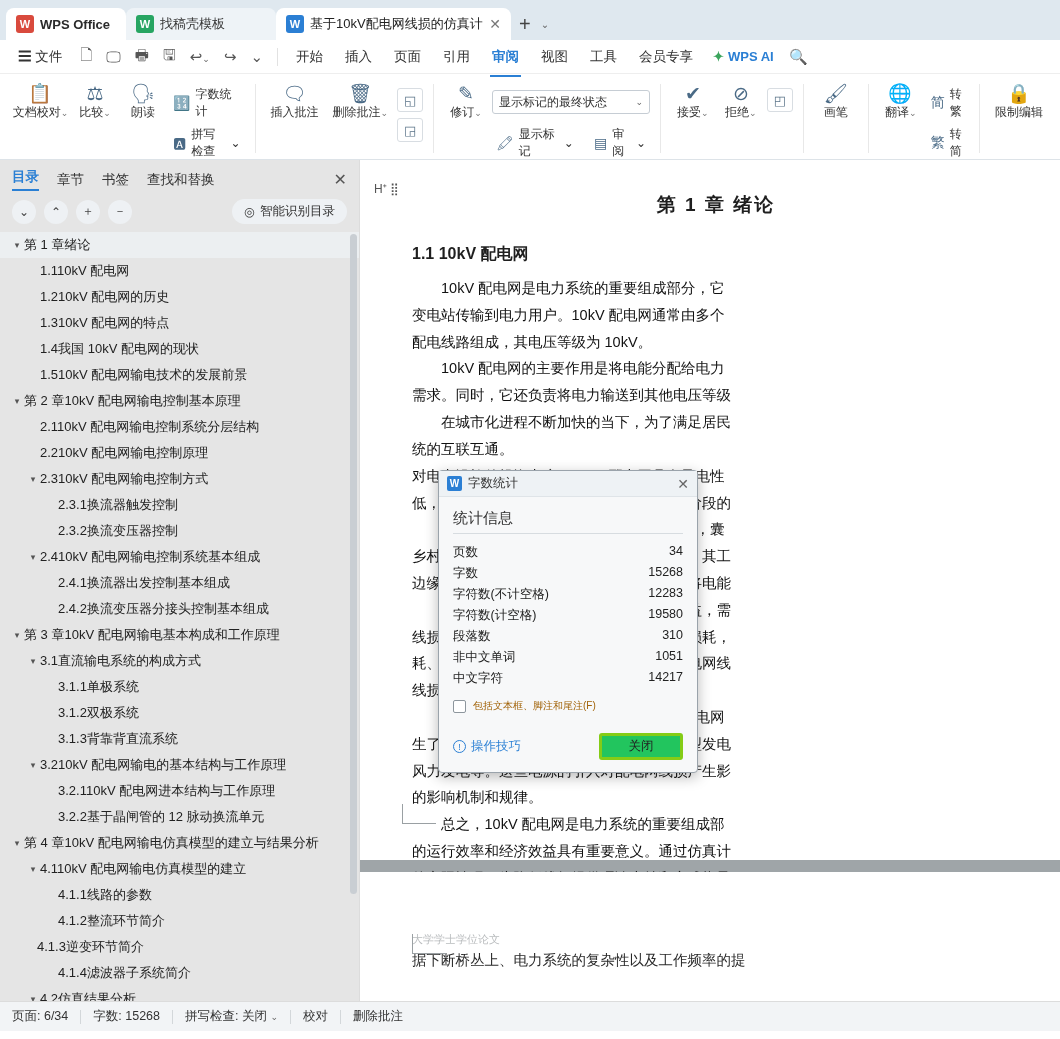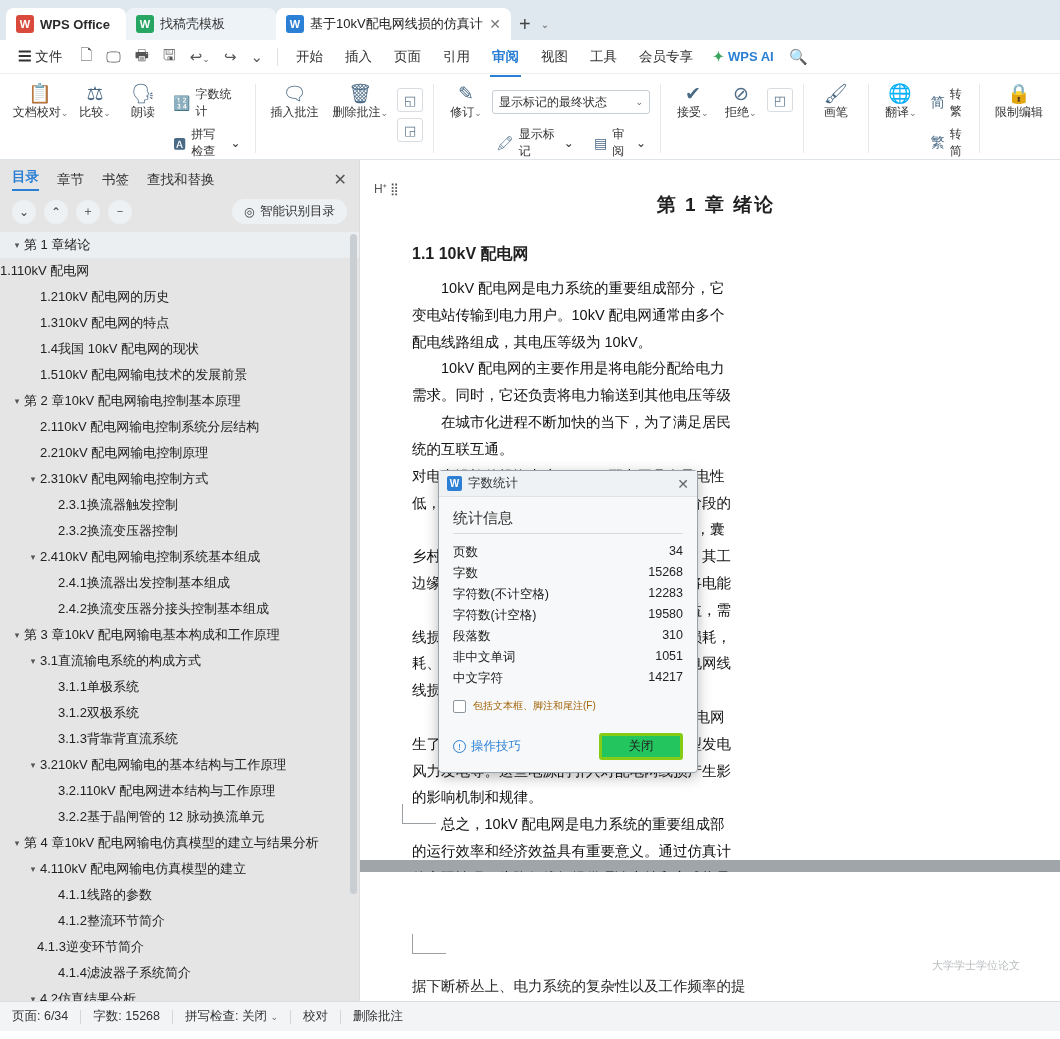--- a/index.html
+++ b/index.html
@@ -103,21 +103,21 @@
     position:absolute; left:0; right:0; background:#fff;
     padding:28px 40px 10px 52px;
   }
   .page1{ top:0; height:700px; }
   .page2{ top:712px; height:215px; }
   .doc-h1{ text-align:center; font-size:19px; font-weight:bold; margin:4px 0 26px 0; letter-spacing:2px;}
   .doc-h2{ font-size:16px; font-weight:bold; margin:18px 0 10px 0;}
   .doc-p{ font-size:14.5px; line-height:1.85; text-indent:2em; margin:0; color:#111;}
   .handle{ position:absolute; left:14px; top:20px; color:#555; font-size:12px; display:flex; gap:4px;}
   .corner{ position:absolute; width:34px; height:20px; border-left:1px solid #9aa0a3; border-bottom:1px solid #9aa0a3;}
-  .wmark{ text-align:right; color:#b9bcbe; font-size:11px; margin-top:58px;}
+  .wmark{ text-align:left; color:#b9bcbe; font-size:11px; margin-top:32px;}
 
   
   .dialog{
     position:absolute; left:438px; top:470px; width:260px; background:#f7f8f9;
     border:1px solid #9aa3ab; border-radius:4px; box-shadow:0 4px 14px rgba(0,0,0,.28); z-index:40;
   }
   .dlg-title{ height:26px; display:flex; align-items:center; gap:6px; padding:0 8px;
               background:#eef2f5; border-bottom:1px solid #dfe4e8; font-size:12.5px; color:#333;}
   .dlg-title .wlogo{ width:15px;height:15px;border-radius:2px;background:#2b7fd4;color:#fff;font-size:10px;
                      display:flex;align-items:center;justify-content:center;font-weight:bold;}
@@ -339,21 +339,21 @@
       <span class="smart">
         <span>◎</span>
         <span>智能识别目录</span>
       </span>
     </div>
     <div class="toc">
       <div class="toc-item sel" style="padding-left:10px">
           <span class="arw">▾</span>
           <span>第 1 章绪论</span>
         </div>
-      <div class="toc-item" style="">
+      <div class="toc-item" style="padding-left:40px">
           <span>1.110kV 配电网</span>
         </div>
       <div class="toc-item" style="padding-left:40px">
           <span>1.210kV 配电网的历史</span>
         </div>
       <div class="toc-item" style="padding-left:40px">
           <span>1.310kV 配电网的特点</span>
         </div>
       <div class="toc-item" style="padding-left:40px">
           <span>1.4我国 10kV 配电网的现状</span>

